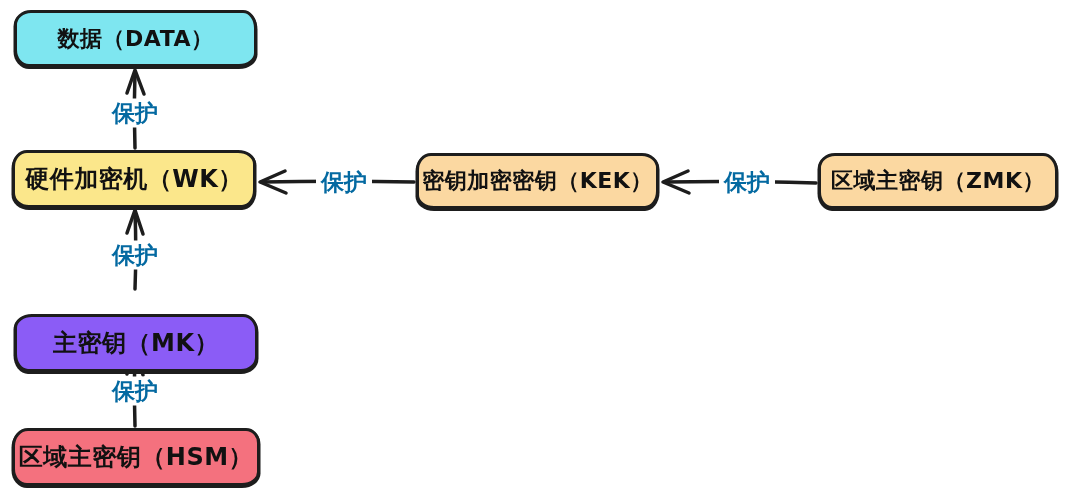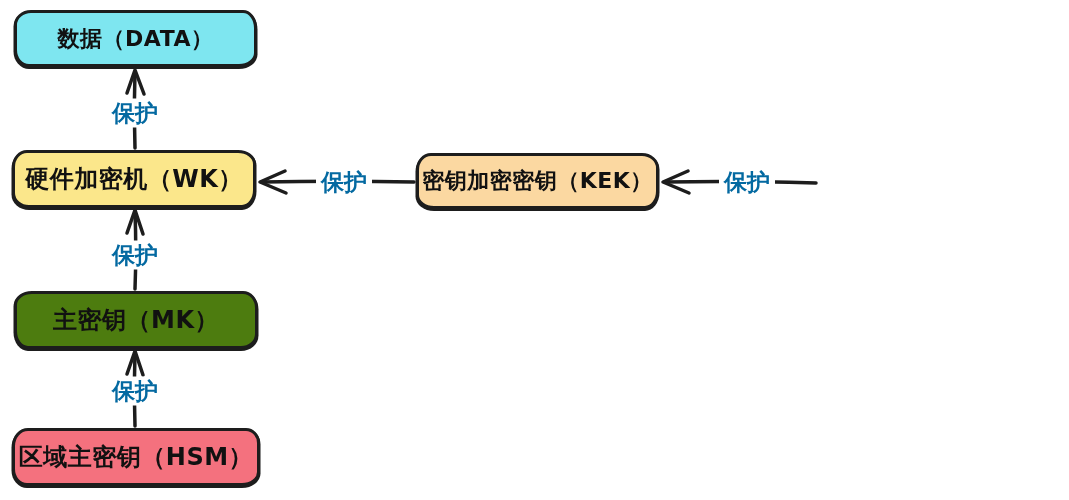--- a/index.html
+++ b/index.html
@@ -131,22 +131,25 @@
   </div>
 
   <div class="node" id="n-wk" style="background: rgb(251, 231, 139);">
     <span class="node-label">硬件加密机（WK）</span>
   </div>
 
   <div class="node" id="n-kek" style="background: rgb(251, 216, 161); align-items: center;">
     <span class="node-label">密钥加密密钥（KEK）</span>
   </div>
 
+  <div class="node" id="n-zmk" style="background: rgb(251, 216, 161);">
+    <span class="node-label">区域主密钥（ZMK）</span>
+  </div>
 
-  <div class="node" id="n-mk" style="background: #4d7c0f;">
+  <div class="node" id="n-mk" style="background: #8b5cf6; margin-top: 23px;">
     <span class="node-label">主密钥（MK）</span>
   </div>
 
   <div class="node" id="n-hsm" style="background: rgb(244, 113, 126);">
     <span class="node-label">区域主密钥（HSM）</span>
   </div>
 
   <span class="edge-label" id="el-wk-data">保护</span>
   <span class="edge-label" id="el-mk-wk">保护</span>
   <span class="edge-label" id="el-hsm-mk">保护</span>

